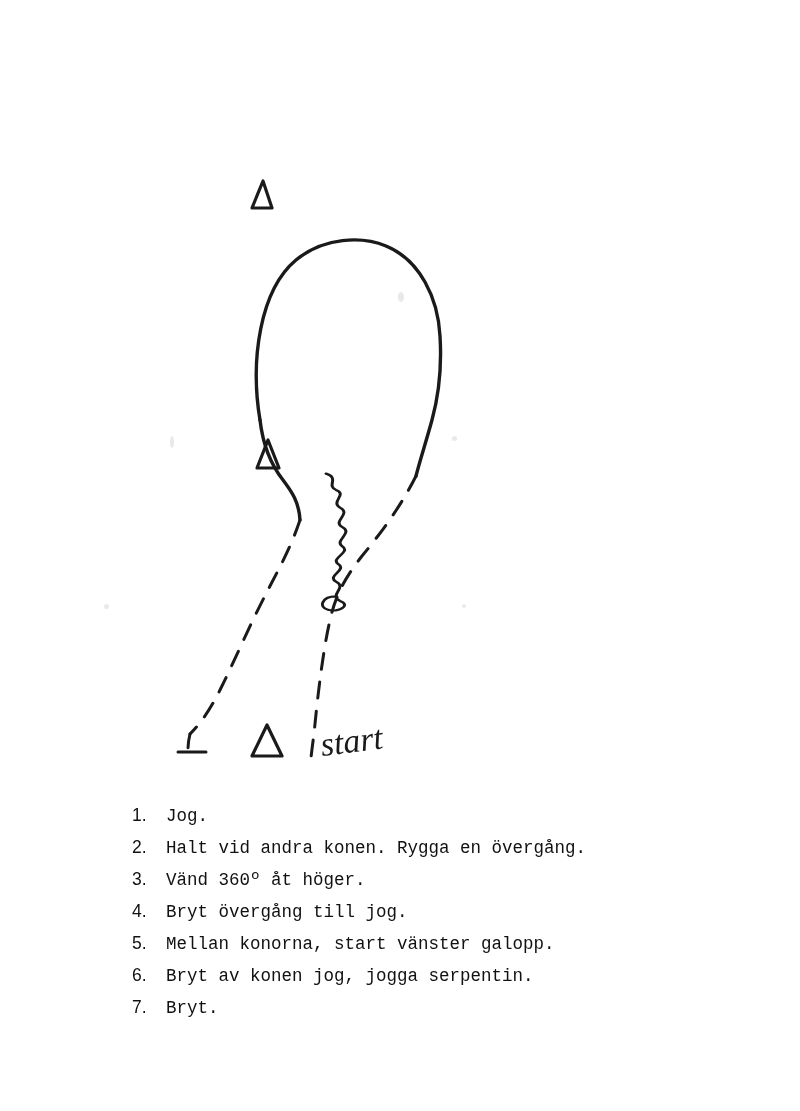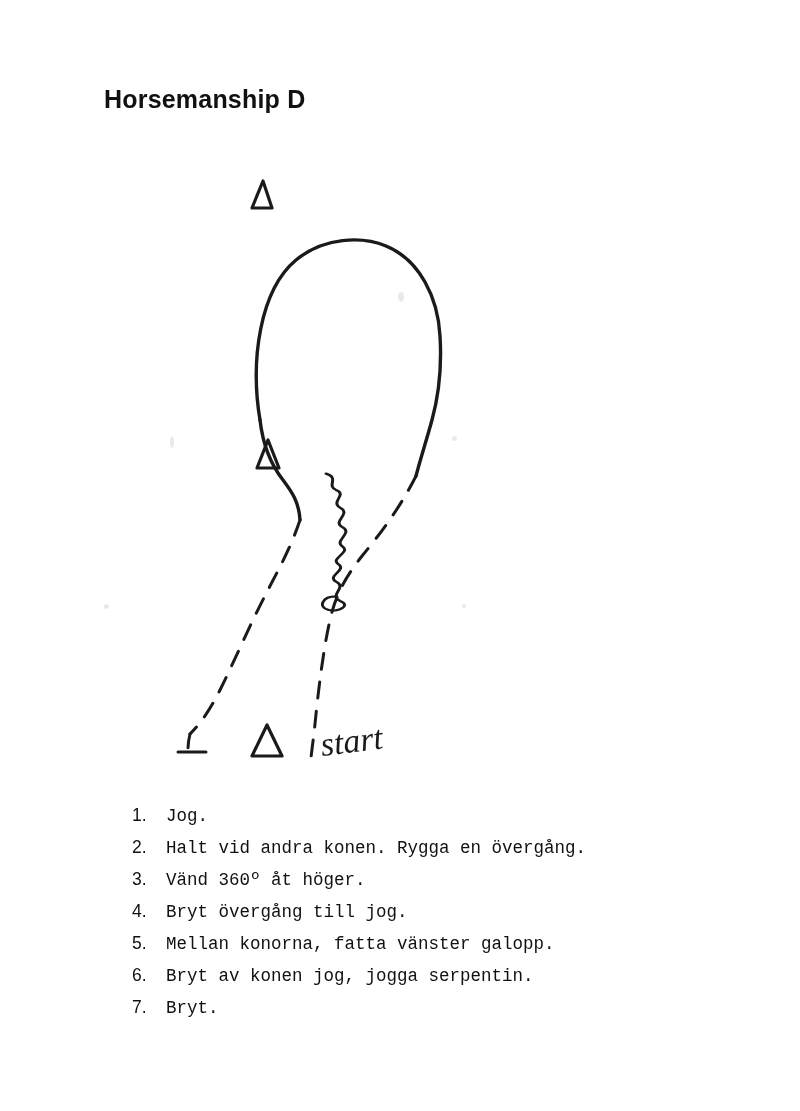--- a/index.html
+++ b/index.html
@@ -87,21 +87,20 @@
 <body>
 
 <div class="page">
 
   <div class="speck" style="left:398px;top:292px;width:6px;height:10px;"></div>
   <div class="speck" style="left:452px;top:436px;width:5px;height:5px;"></div>
   <div class="speck" style="left:104px;top:604px;width:5px;height:5px;"></div>
   <div class="speck" style="left:462px;top:604px;width:4px;height:4px;"></div>
   <div class="speck" style="left:170px;top:436px;width:4px;height:12px;"></div>
 
-  <h1 class="doc-title">Horsemanship D</h1>
 
   <div class="pattern-figure">
     <svg width="420" height="660" viewBox="0 0 420 660" xmlns="http://www.w3.org/2000/svg">
       <g fill="none" stroke="#1a1a1a" stroke-linecap="round" stroke-linejoin="round">
 
         <path d="M 160 300
                  C 150 240, 160 170, 196 140
                  C 224 117, 262 116, 286 126
                  C 320 140, 338 178, 340 216
                  C 342 248, 338 278, 332 300
@@ -157,21 +156,21 @@
       <li>
         <span class="num">3.</span>
         <span class="txt">Vänd 360º åt höger.</span>
       </li>
       <li>
         <span class="num">4.</span>
         <span class="txt">Bryt övergång till jog.</span>
       </li>
       <li>
         <span class="num">5.</span>
-        <span class="txt">Mellan konorna, fatta vänster galopp.</span>
+        <span class="txt">Mellan konorna, start vänster galopp.</span>
       </li>
       <li>
         <span class="num">6.</span>
         <span class="txt">Bryt av konen jog, jogga serpentin.</span>
       </li>
       <li>
         <span class="num">7.</span>
         <span class="txt">Bryt.</span>
       </li>
     </ol>

